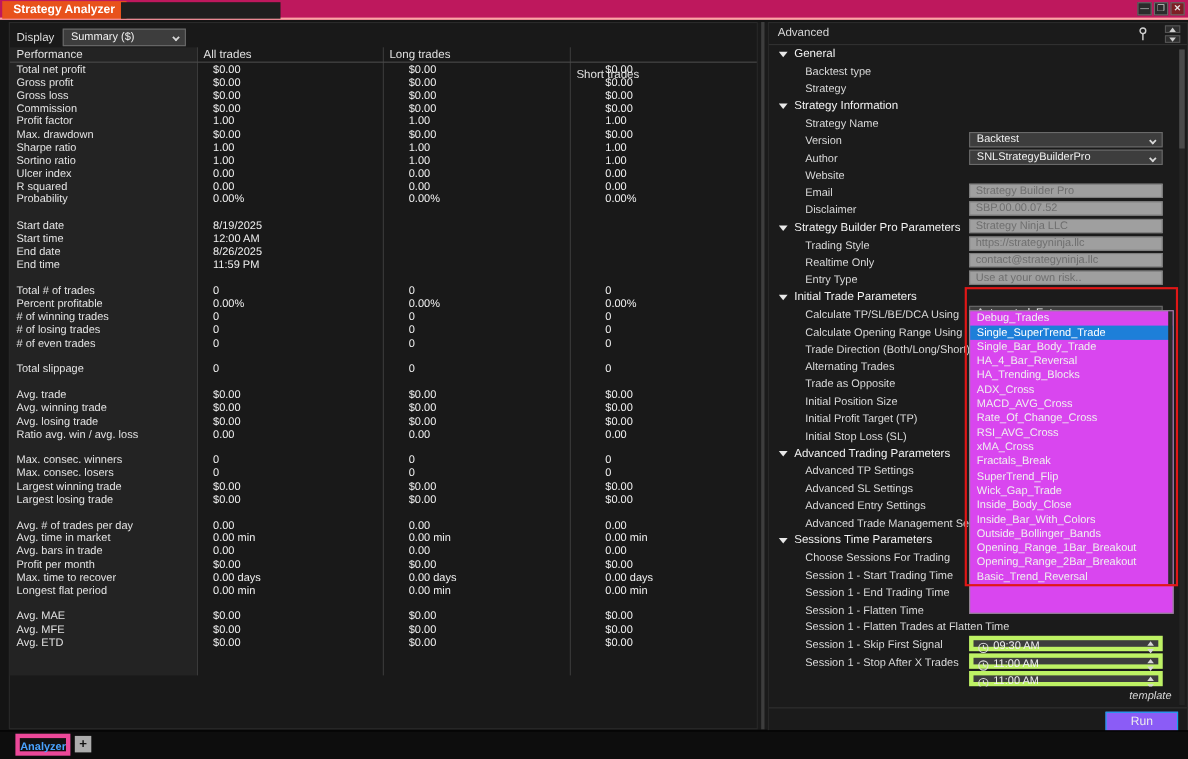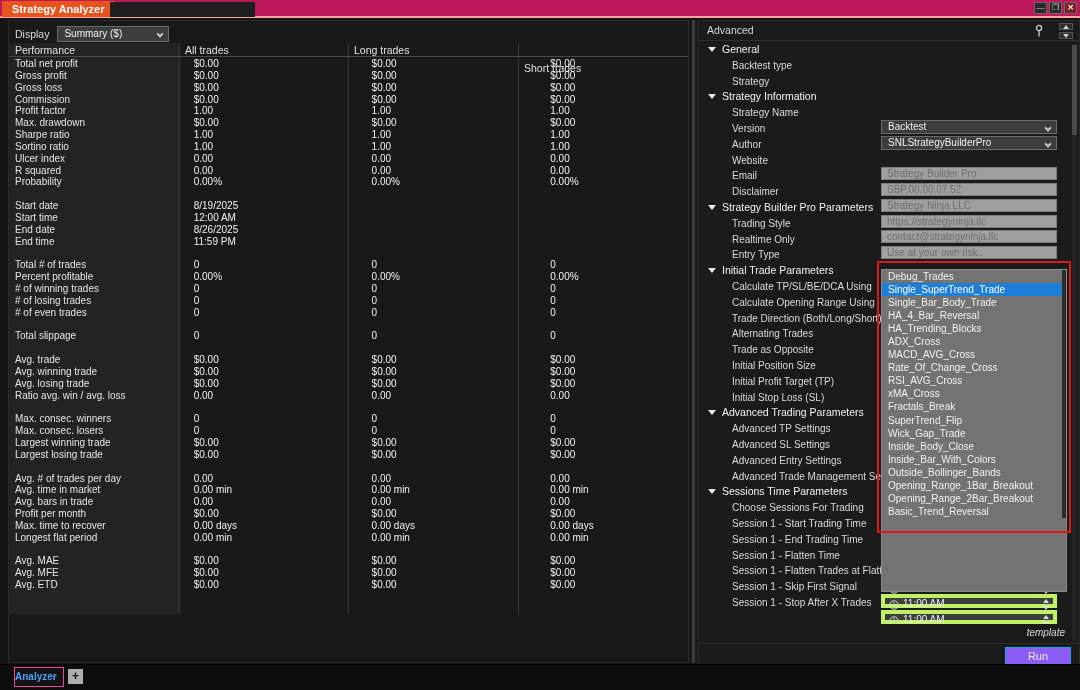--- a/index.html
+++ b/index.html
@@ -77,29 +77,29 @@
   .scrollbar-v { position:absolute; right:2px; top:24px; width:5px; height:596px; background:#242424; }
   .scrollbar-v .thumb { position:absolute; left:0; top:0; width:5px; height:90px; background:#4a4a4a; }
 
   .template-link { position:absolute; right:14px; top:606px; color:#d8d8d8; font-size:10px; font-style:italic; }
   .run-strip { position:absolute; left:0; top:622px; width:380px; height:24px; border-top:1px solid #303030; }
   .run-btn { position:absolute; right:8px; top:3px; width:66px; height:19px; background:#8b5cf6; border:1px solid #0ea5e9;
              color:#ececec; font-size:11px; text-align:center; line-height:17px; }
 
   
   .redbox { position:absolute; left:178px; top:240px; width:194px; height:272px; border:2px solid #e01717; pointer-events:none; }
-  .dd-list { position:absolute; left:182px; top:248px; width:186px; height:323px; background:#737373; border:1px solid #8a8a8a; }
+  .dd-list { position:absolute; left:182px; top:261px; width:186px; height:276px; background:#d946ef; border:1px solid #8a8a8a; }
   .dd-item { height:13.05px; color:#f0f0f0; font-size:10px; line-height:13px; padding-left:6px; white-space:nowrap; overflow:hidden; }
   .dd-item.selected { background:#1d7fd9; color:#fff; }
   .dd-scroll { position:absolute; right:0px; top:0; width:4px; height:248px; background:#2c2c2c; }
 
   
   .bottom-strip { position:absolute; left:0; top:664px; width:1080px; height:26px; background:#0d0d0d; border-top:1px solid #000; }
-  .analyzer-tab { position:absolute; left:14px; top:2px; width:50px; height:20px; background:#121212; border:1px solid #ec4899;
-                  color:#4aa3ff; font-size:10px; font-weight:bold; text-align:left; line-height:18px; }
+  .analyzer-tab { position:absolute; left:14px; top:2px; width:50px; height:20px; background:#121212; border:4px solid #ec4899;
+                  color:#4aa3ff; font-size:10px; font-weight:bold; text-align:right; line-height:18px; }
   .plus-btn { position:absolute; left:68px; top:4px; width:15px; height:15px; background:#2f2f2f; color:#111;
               font-size:12px; font-weight:bold; text-align:center; line-height:14px; background:#c9c9c9; opacity:.85; }
 </style>
 </head>
 <body>
 
 <div id="stage">
 
   <div class="titlebar">
     <div class="title-tab">Strategy Analyzer</div>

